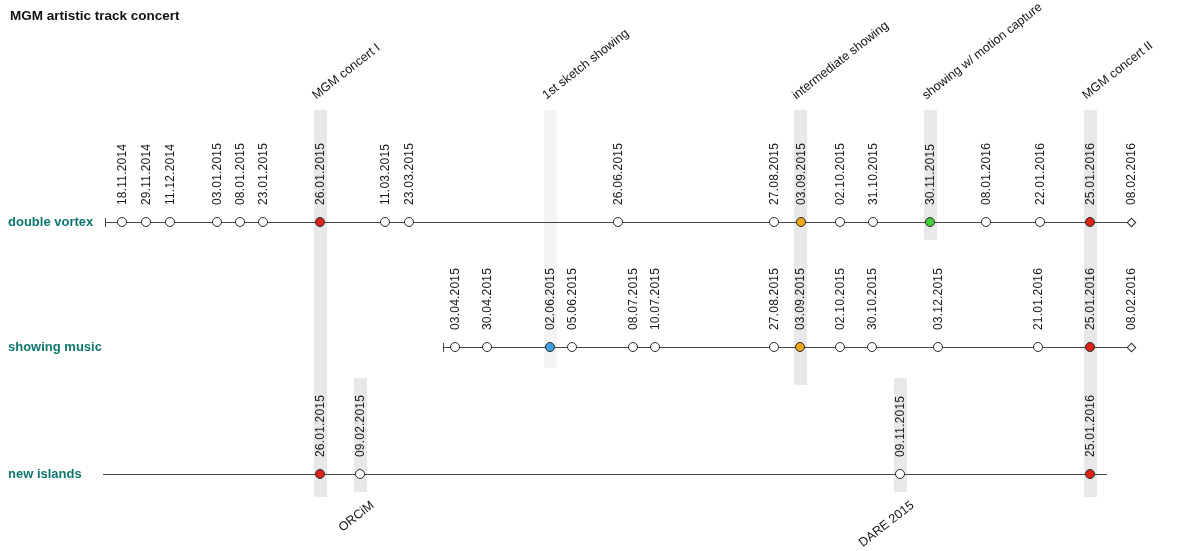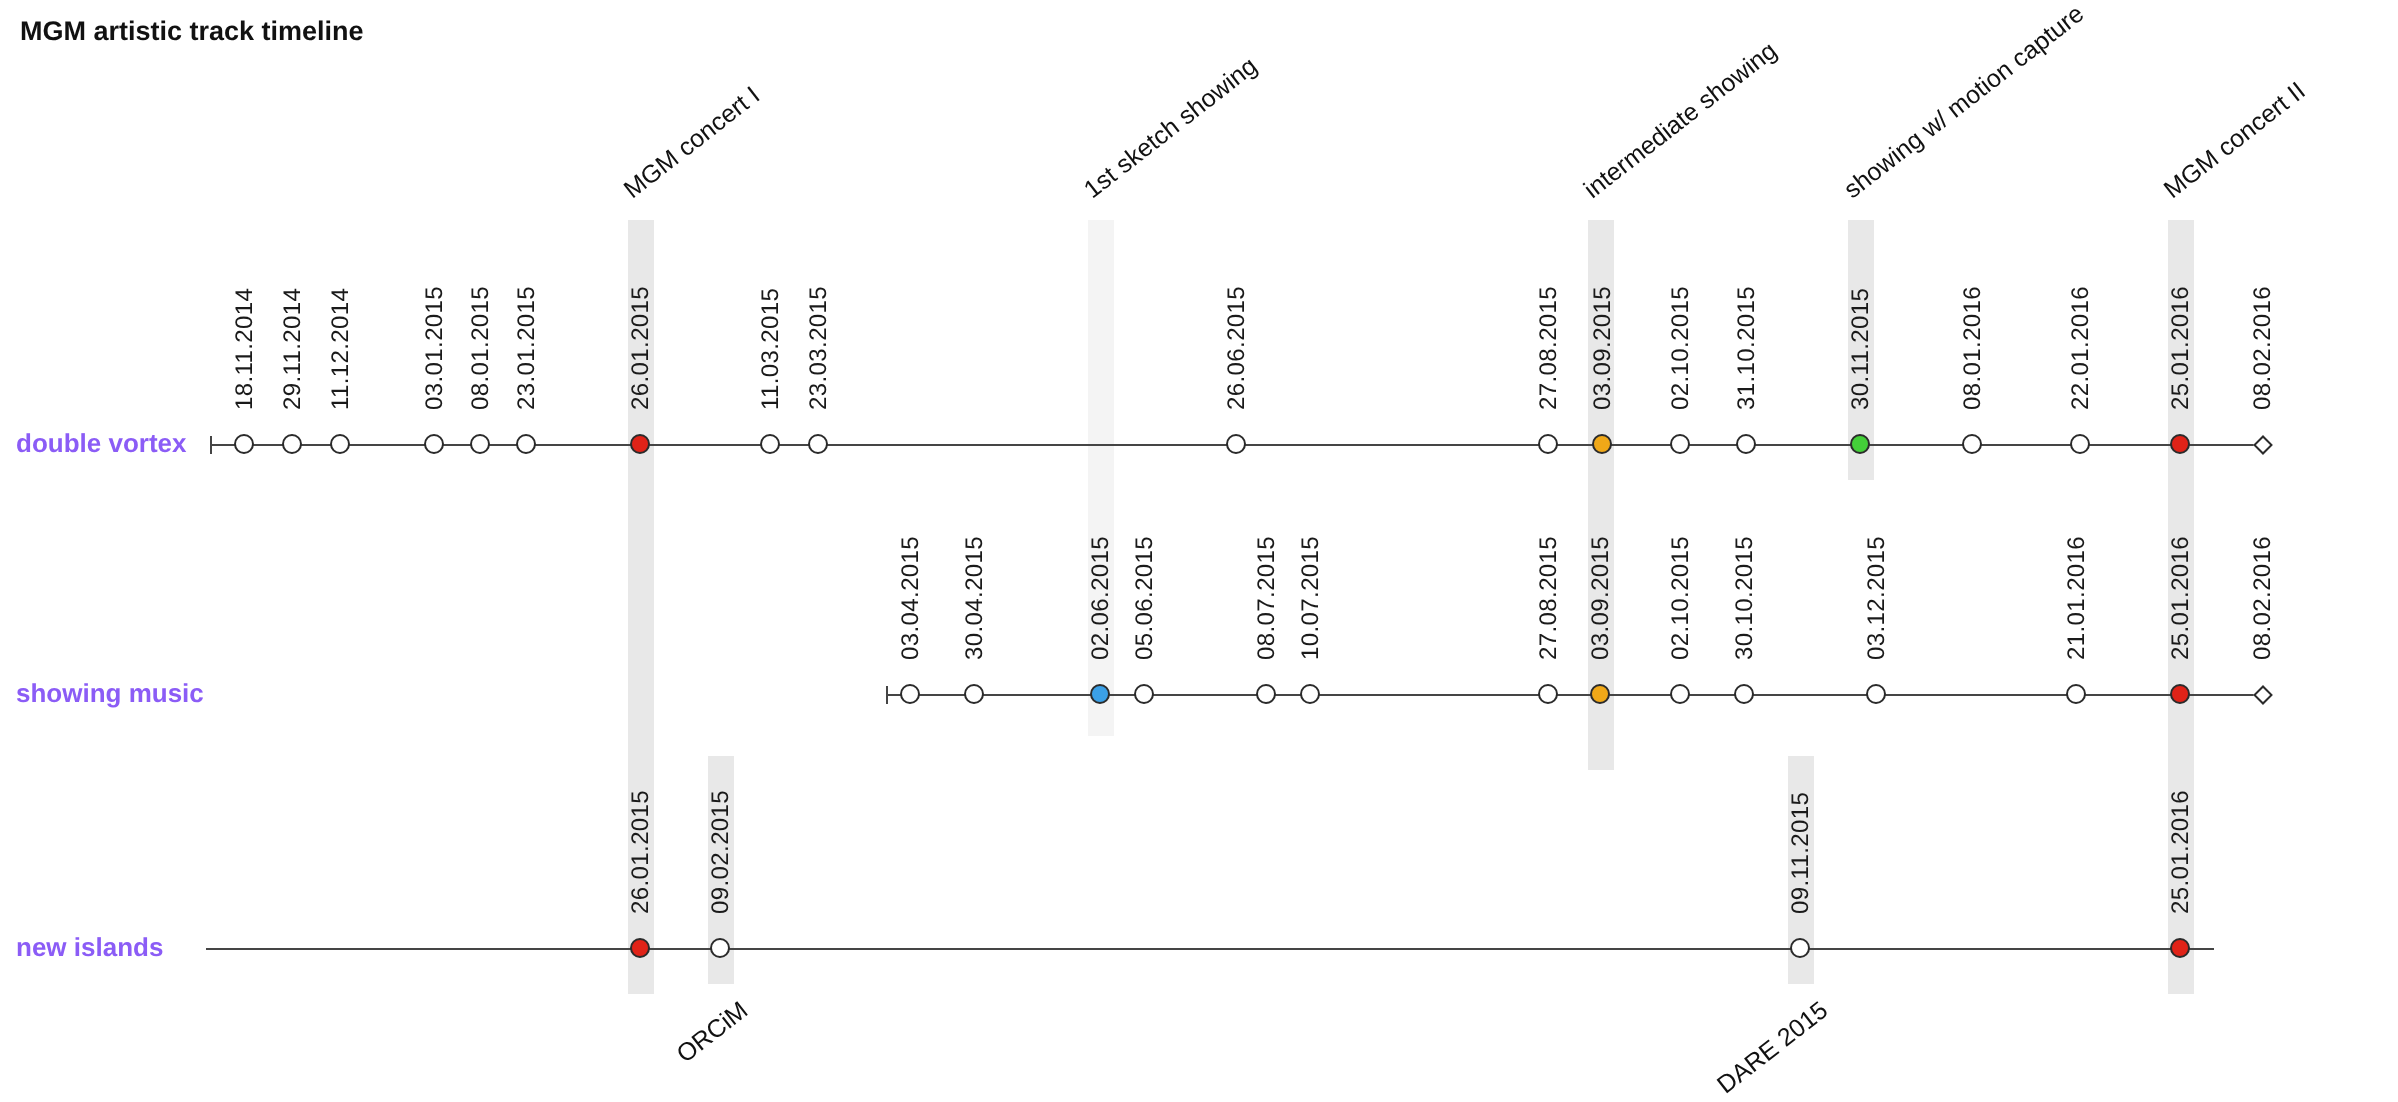--- a/index.html
+++ b/index.html
@@ -5,21 +5,21 @@
   html, body { margin: 0; padding: 0; background: #ffffff; }
   .canvas {
     position: relative; width: 1199px; height: 551px; background: #ffffff;
     overflow: hidden; font-family: "Liberation Sans", "DejaVu Sans", sans-serif;
     color: #1a1a1a;
   }
   .title { position: absolute; left: 10px; top: 8px; margin: 0; font-size: 13.5px; font-weight: bold; color: #111; }
   .band { position: absolute; width: 13px; }
   .tline { position: absolute; height: 1px; background: #454545; }
   .tick { position: absolute; width: 1px; height: 9px; background: #454545; }
-  .tracklabel { position: absolute; font-size: 13px; font-weight: bold; height: 18px; line-height: 18px; color: #8b5cf6; }
+  .tracklabel { position: absolute; font-size: 13px; font-weight: bold; height: 18px; line-height: 18px; color: #0f766e; }
   .vlabel {
     position: absolute; white-space: nowrap; height: 13px; line-height: 13px;
     font-size: 12px; letter-spacing: 0.2px; color: #1a1a1a;
     transform: rotate(-90deg); transform-origin: 0 100%;
   }
   .mlabel { position: absolute; white-space: nowrap; height: 14px; line-height: 14px; font-size: 12.5px; color: #111; }
   .mlabel.top { transform: rotate(-38deg); transform-origin: 0 100%; }
   .mlabel.bottom { transform: rotate(-38deg); transform-origin: 100% 0; }
   .dot {
     position: absolute; width: 8px; height: 8px; box-sizing: content-box;
@@ -27,21 +27,21 @@
   }
   .diamond {
     position: absolute; width: 7px; height: 7px; box-sizing: border-box;
     border: 1px solid #2b2b2b; background: #fff; transform: rotate(45deg);
   }
 </style>
 </head>
 <body>
 
 <div class="canvas">
-  <h1 class="title">MGM artistic track timeline</h1>
+  <h1 class="title">MGM artistic track concert</h1>
   <div id="layer">
       <div class="band" style="left: 313.5px; top: 110px; height: 387px; background: rgb(232, 232, 232);"></div>
       <div class="band" style="left: 543.5px; top: 110px; height: 258px; background: rgb(244, 244, 244);"></div>
       <div class="band" style="left: 793.5px; top: 110px; height: 275px; background: rgb(232, 232, 232);"></div>
       <div class="band" style="left: 923.5px; top: 110px; height: 130px; background: rgb(232, 232, 232);"></div>
       <div class="band" style="left: 1083.5px; top: 110px; height: 387px; background: rgb(232, 232, 232);"></div>
       <div class="band" style="left: 353.5px; top: 378px; height: 114px; background: rgb(232, 232, 232);"></div>
       <div class="band" style="left: 893.5px; top: 378px; height: 114px; background: rgb(232, 232, 232);"></div>
       <div class="tline" style="left: 105px; top: 221.5px; width: 1026px; background: rgb(69, 69, 69);"></div>
       <div class="tick" style="left: 105px; top: 217.5px; background: rgb(69, 69, 69);"></div>

